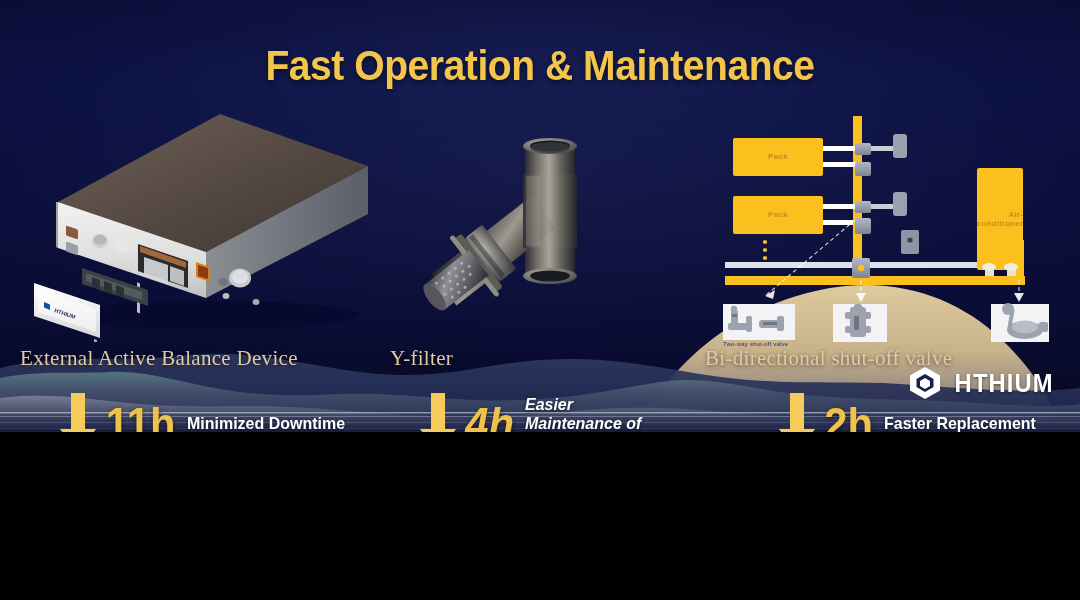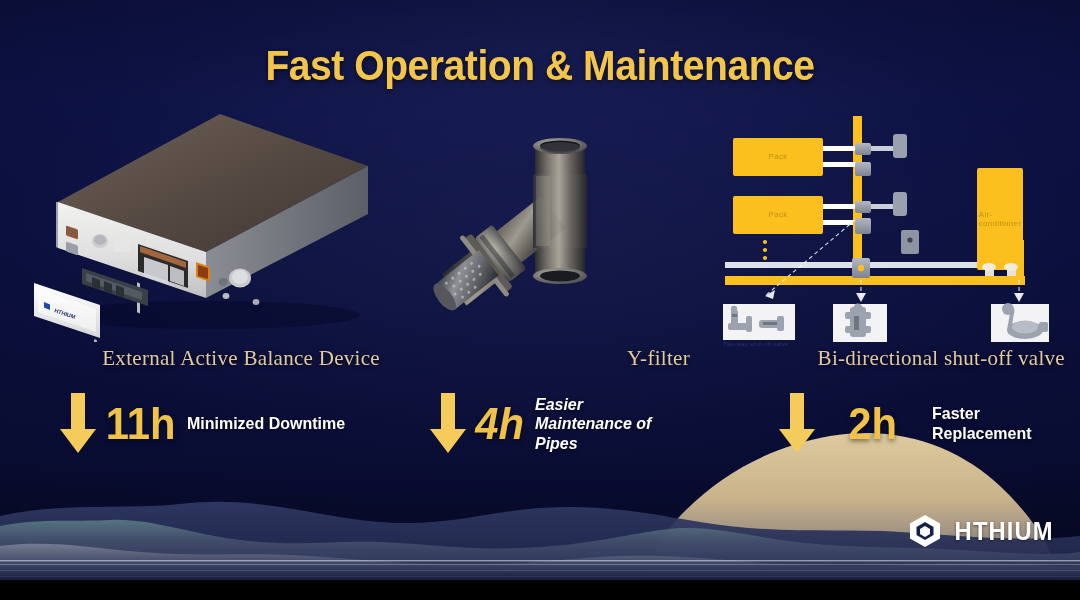--- a/index.html
+++ b/index.html
@@ -1,19 +1,19 @@
 <!DOCTYPE html>
 <html><head>
 <meta charset="utf-8">
 <style>
   html,body{margin:0;padding:0;background:#000;}
   body{width:1080px;height:600px;overflow:hidden;font-family:"Liberation Sans",sans-serif;}
 
   #slide{
-    position:relative;width:1080px;height:580px;overflow:hidden;
+    position:relative;width:1080px;height:432px;overflow:hidden;
     background:
       radial-gradient(120% 90% at 50% 8%, #141a52 0%, #0d1245 35%, #0a0e38 70%, #080b2c 100%);
   }
   
   #slide:after{
     content:"";position:absolute;inset:0;pointer-events:none;
     background:radial-gradient(85% 70% at 50% 40%, rgba(255,255,255,0.035) 0%, rgba(0,0,0,0) 60%),
                linear-gradient(to bottom, rgba(0,0,0,0.18) 0%, rgba(0,0,0,0) 18%, rgba(0,0,0,0) 78%, rgba(0,0,0,0.30) 100%);
   }
 
@@ -32,28 +32,28 @@
   .landscape{position:absolute;left:0;bottom:0;width:1080px;height:190px;z-index:2;}
 
   
   #logo{position:absolute;right:24px;bottom:32px;display:flex;align-items:center;gap:10px;z-index:25;}
   #logo .word{color:#ffffff;font-size:25px;font-weight:bold;letter-spacing:1.2px;
                transform:scaleX(0.95);text-shadow:0 1px 3px rgba(0,0,0,.5);}
 
   
   .col{position:absolute;top:110px;z-index:15;}
   #col1{left:20px;width:360px;}
-  #col2{left:400px;width:290px;}
+  #col2{left:390px;width:290px;}
   #col3{left:705px;width:360px;}
 
   .art{position:relative;height:232px;}
 
   .caption{
     font-family:"Liberation Serif",serif;
-    font-size:21px;color:#e3c9a0;text-align:right;
+    font-size:21px;color:#e3c9a0;text-align:left;
     margin-top:4px;letter-spacing:.3px;
     text-shadow:0 1px 4px rgba(0,0,0,.55);
   }
 
   
   .stat{display:flex;align-items:center;margin-top:22px;}
   .arrow{flex:0 0 auto;width:40px;height:62px;position:relative;margin-right:6px;}
   .hours{
     font-family:"Liberation Sans",sans-serif;
     font-size:44px;font-weight:bold;color:#f0c24a;
@@ -62,34 +62,34 @@
     margin-right:10px;white-space:nowrap;
   }
   .statlabel{
     font-family:"Liberation Sans",sans-serif;
     font-size:17px;font-weight:bold;color:#ffffff;line-height:1.15;
     transform:scaleX(0.94);transform-origin:left center;
     text-shadow:0 1px 4px rgba(0,0,0,.55);
   }
   #stat1{margin-left:38px;}
   #stat2{margin-left:28px;font-style:italic;}
-  #stat3{margin-left:72px;gap:24px;}
+  #stat3{margin-left:72px;}
 
   
   .device-wrap{position:absolute;left:0;top:0;width:360px;height:232px;}
 
   
   .yf-wrap{position:absolute;left:0;top:6px;width:290px;height:226px;}
 
   
   .sch-wrap{position:absolute;left:0;top:0;width:360px;height:232px;}
   .schbox{position:absolute;background:#fcc01e;border-radius:2px;}
   .schbox span{
     position:absolute;inset:0;display:flex;align-items:center;justify-content:center;
-    font-size:8px;font-weight:normal;color:#c28f1a;letter-spacing:.3px;text-align:left;
+    font-size:8px;font-weight:bold;color:#c28f1a;letter-spacing:.3px;text-align:right;
     line-height:1.15;
   }
   .smalllabel{position:absolute;font-size:6px;color:#2a3470;letter-spacing:.2px;}
 </style>
 </head>
 <body>
 
 <div id="slide">
 
   <svg class="landscape" viewBox="0 0 1080 190" preserveAspectRatio="none">

